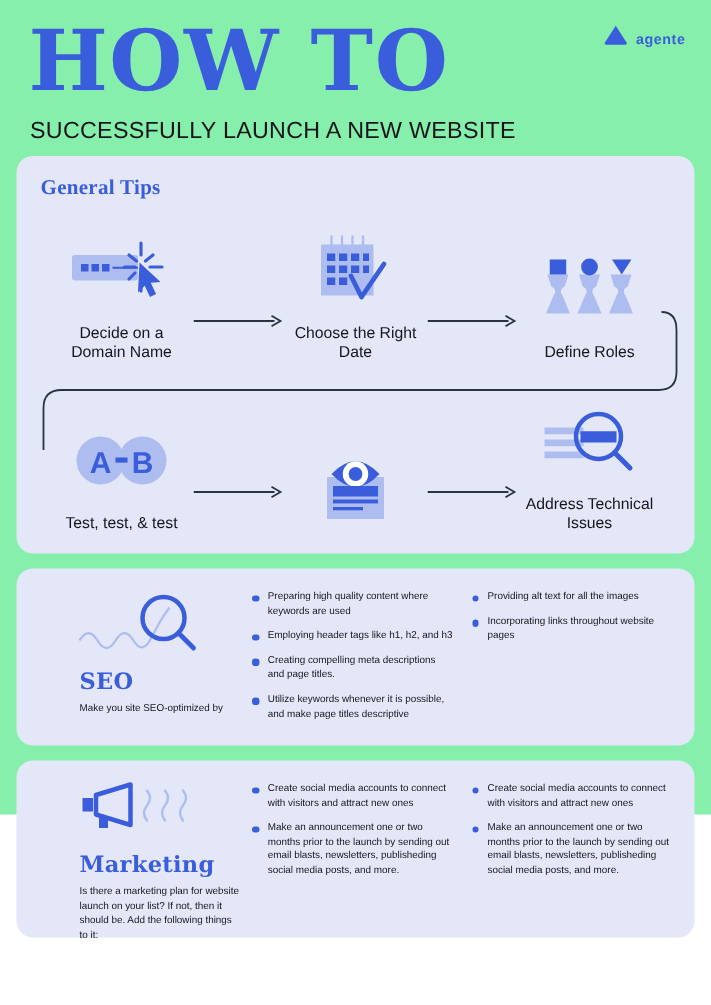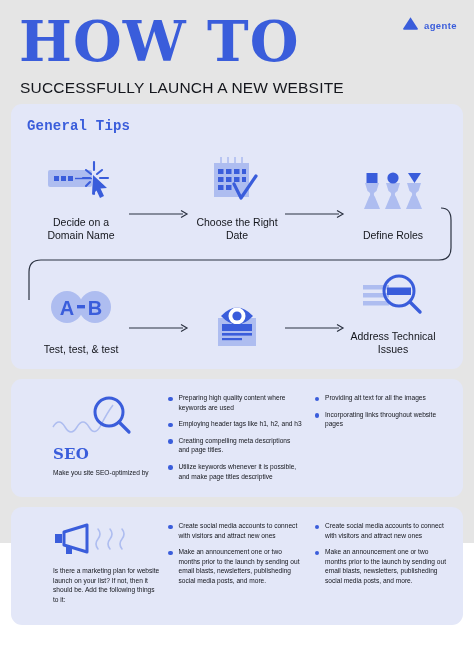--- a/index.html
+++ b/index.html
@@ -10,21 +10,21 @@
   body {
     width: 474px;
     height: 670px;
     font-family: "Liberation Sans", sans-serif;
     overflow: hidden;
   }
   .page {
     position: relative;
     width: 474px;
     height: 543px;
-    background: #e5e5e5;
+    background: #86efac;
     box-sizing: border-box;
     padding: 0 11px;
   }
 
   
   .header {
     position: relative;
     padding: 14px 5px 0 5px;
     height: 104px;
     box-sizing: border-box;
@@ -66,21 +66,21 @@
     background: #e3e7f8;
     border-radius: 11px;
     box-sizing: border-box;
   }
   .panel-tips {
     height: 265px;
     padding: 14px 16px 0 16px;
     position: relative;
   }
   .panel-title {
-    font-family: Liberation Mono, monospace;
+    font-family: Liberation Serif, serif;
     font-weight: bold;
     font-size: 14px;
     color: #3a5ddb;
     margin: 0;
     letter-spacing: 0.2px;
   }
 
   
   .flow-row {
     display: flex;
@@ -414,20 +414,21 @@
           <rect x="2" y="11" width="7" height="9" fill="#3a5ddb"></rect>
           <path d="M11 9 L34 2 L34 29 L11 22 Z" fill="none" stroke="#3a5ddb" stroke-width="3" stroke-linejoin="round"></path>
           <path d="M13 22 L13 31 L19 31 L19 24" fill="#3a5ddb"></path>
           <g fill="none" stroke="#aebdf0" stroke-width="1.6" stroke-linecap="round">
             <path d="M45 6 Q49 11 45 16 Q41 21 45 26"></path>
             <path d="M57 6 Q61 11 57 16 Q53 21 57 26"></path>
             <path d="M69 6 Q73 11 69 16 Q65 21 69 26"></path>
           </g>
         </svg>
       </div>
+      <div class="info-heading mk">Marketing</div>
       <div class="info-sub">Is there a marketing plan for website launch on your list? If not, then it should be. Add the following things to it:</div>
     </div>
     <div class="bullet-cols">
       <div class="bullet-col">
         <div class="bullet">
           <span class="dot"></span>
           <span class="bullet-text">Create social media accounts to connect with visitors and attract new ones</span>
         </div>
         <div class="bullet">
           <span class="dot"></span>

